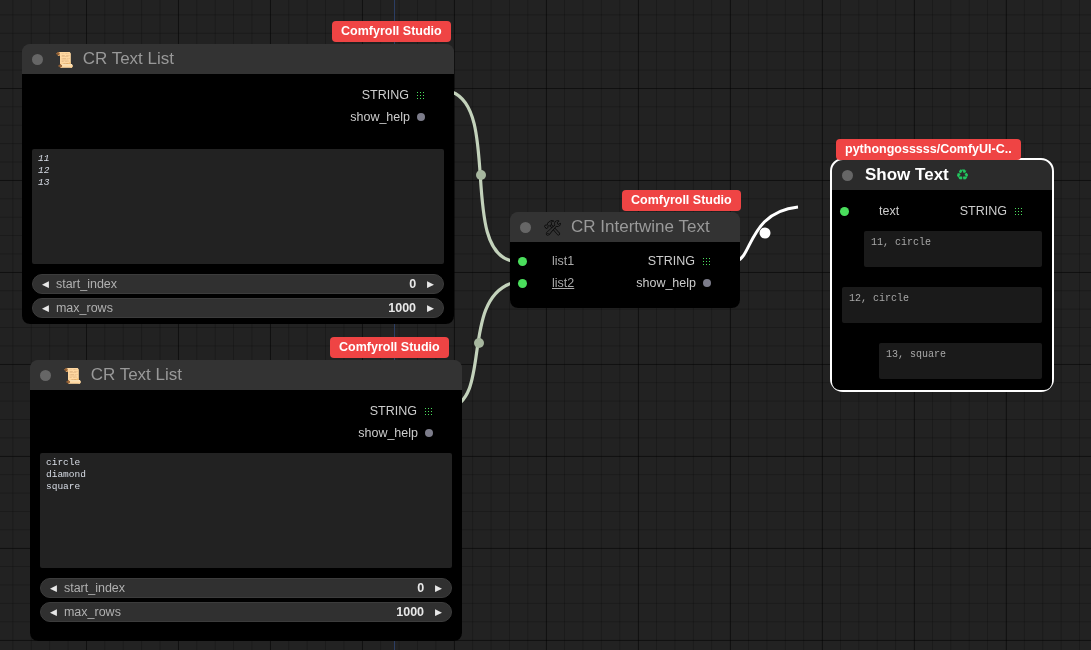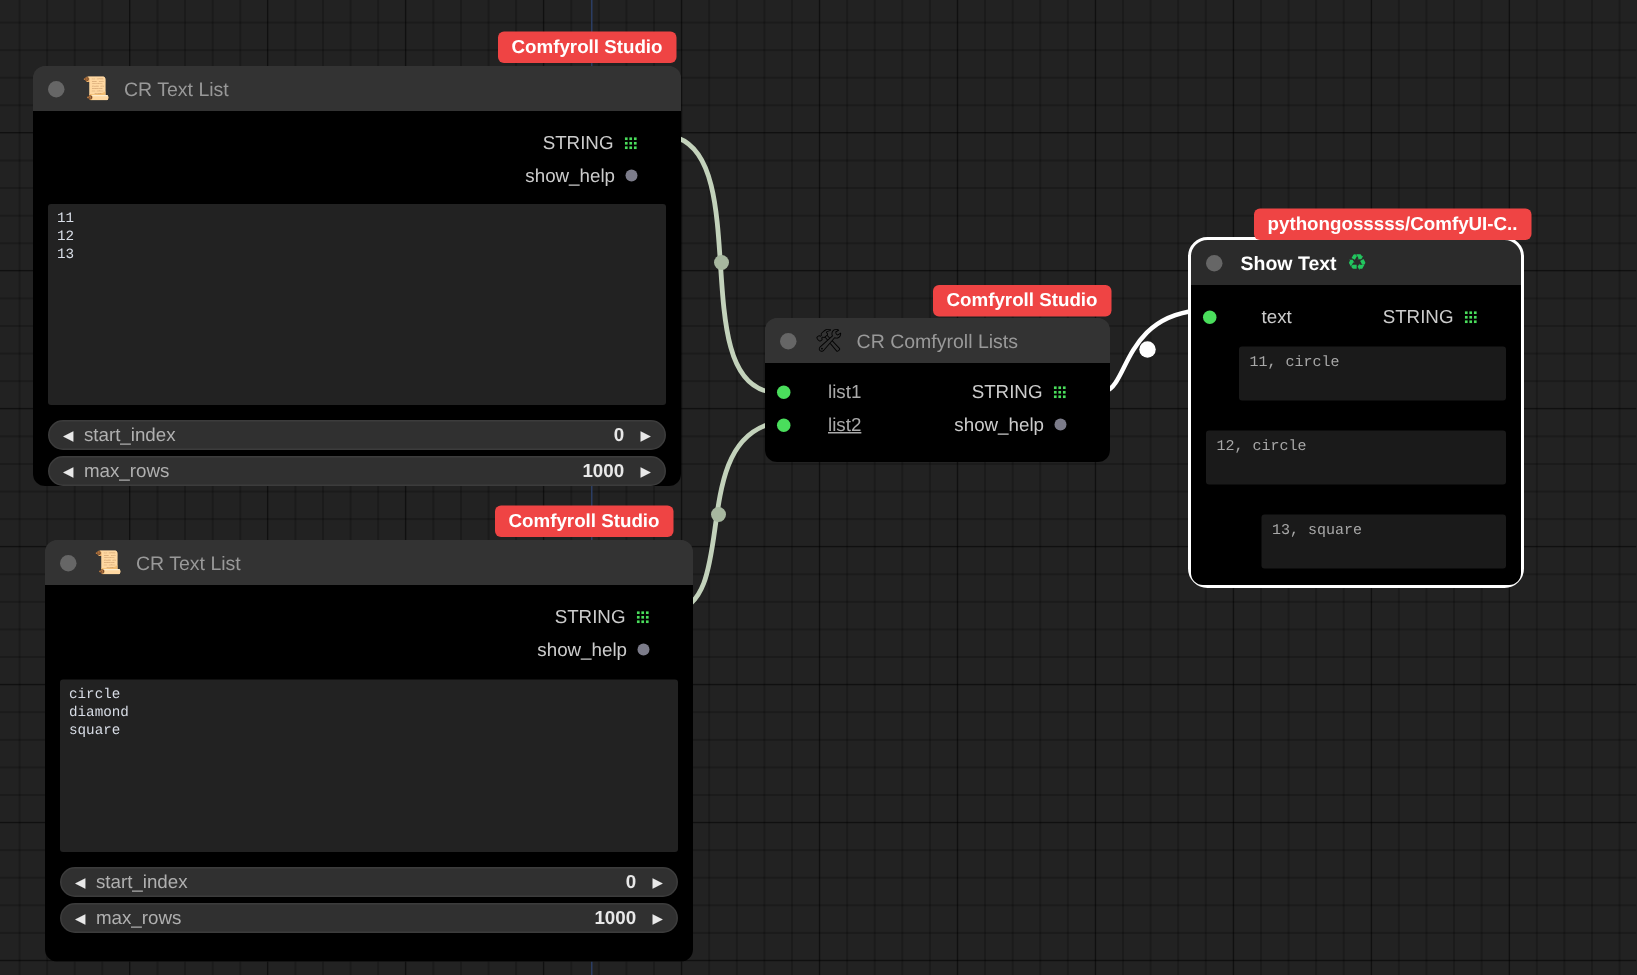--- a/index.html
+++ b/index.html
@@ -74,21 +74,21 @@
     background: #666666;
     flex: 0 0 auto;
   }
   .node-emoji {
     margin-left: 12px;
     font-size: 15px;
     line-height: 1;
   }
   .node-title {
     margin-left: 9px;
-    font-size: 13px;
+    font-size: 17px;
     color: #999999;
     white-space: nowrap;
   }
   .node-title.light { color: #ffffff; font-weight: bold; }
   .title-suffix { margin-left: 7px; color: #22c55e; font-size: 15px; }
 
   
   .badge {
     position: absolute;
     background: #ef4444;
@@ -223,21 +223,21 @@
   </div>
   <div class="node-body" style="height:250px;">
     <div class="slot-row out" style="margin-top:10px;">
       <span class="slot-label out">STRING</span>
       <span class="grid-dot"></span>
     </div>
     <div class="slot-row out">
       <span class="slot-label out">show_help</span>
       <span class="dot-gray"></span>
     </div>
-    <div class="textarea-widget" style="height:134px; margin-top:8px;">11
+    <div class="textarea-widget" style="height:115px; margin-top:21px;font-style:italic;">11
 12
 13</div>
     <div class="num-widget" style="margin-top:10px;">
       <span class="num-arrow">◀</span>
       <span class="num-name">start_index</span>
       <span class="num-val">0</span>
       <span class="num-arrow">▶</span>
     </div>
     <div class="num-widget">
       <span class="num-arrow">◀</span>
@@ -282,41 +282,41 @@
     </div>
   </div>
 </div>
 
 <div class="badge" style="left:622px; top:190px;">Comfyroll Studio</div>
 
 <div class="node" style="left:510px; top:212px; width:230px;">
   <div class="node-header">
     <span class="collapse-dot"></span>
     <span class="node-emoji">🛠</span>
-    <span class="node-title">CR Comfyroll Lists</span>
+    <span class="node-title">CR Intertwine Text</span>
   </div>
   <div class="node-body" style="height:66px;">
     <div class="slot-row" style="margin-top:8px;">
       <span class="dot-in"></span>
       <span class="slot-label" style="margin-left:13px;">list1</span>
       <span class="slot-label out" style="margin-left:auto;">STRING</span>
       <span class="grid-dot"></span>
     </div>
     <div class="slot-row">
       <span class="dot-in"></span>
       <span class="slot-label" style="margin-left:13px;text-decoration:underline;">list2</span>
       <span class="slot-label out" style="margin-left:auto;">show_help</span>
       <span class="dot-gray"></span>
     </div>
   </div>
 </div>
 
 <div class="badge" style="left:836px; top:139px;">pythongosssss/ComfyUI-C..</div>
 
-<div class="node selected" style="left:794px; top:160px; width:220px;">
+<div class="node selected" style="left:832px; top:160px; width:220px;">
   <div class="node-header" style="background:#2b2b2b;">
     <span class="collapse-dot"></span>
     <span class="node-title light" style="margin-left:12px;">Show Text</span>
     <span class="title-suffix">♻</span>
   </div>
   <div class="node-body" style="height:200px;">
     <div class="slot-row" style="margin-top:10px;">
       <span class="dot-in"></span>
       <span class="slot-label" style="margin-left:18px; color:#cccccc;">text</span>
       <span class="slot-label out" style="margin-left:auto;">STRING</span>

